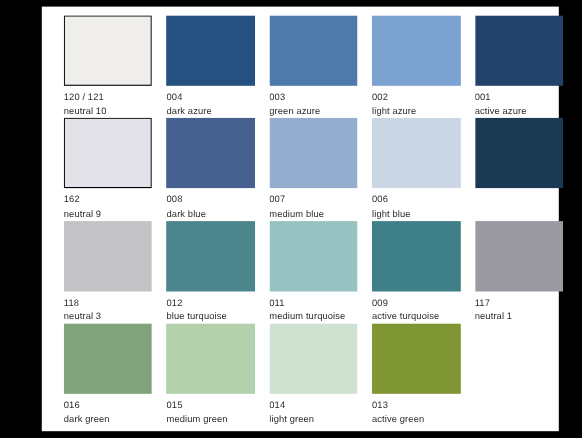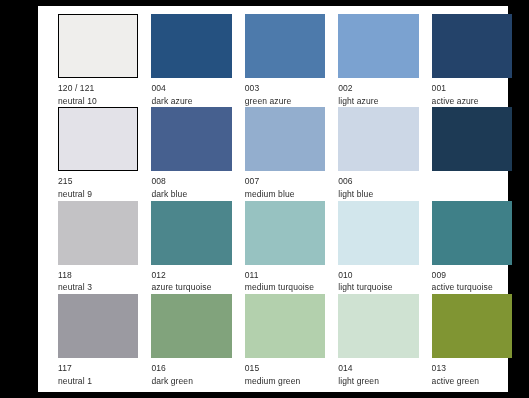--- a/index.html
+++ b/index.html
@@ -110,21 +110,21 @@
         <div class="cell">
           <div class="swatch" style="background: rgb(36, 67, 106);"></div>
           <div class="labels">
             <div class="code">001</div>
             <div class="name">active azure</div>
           </div>
         </div>
         <div class="cell">
           <div class="swatch bordered" style="background: rgb(227, 226, 232);"></div>
           <div class="labels">
-            <div class="code">215</div>
+            <div class="code">162</div>
             <div class="name">neutral 9</div>
           </div>
         </div>
         <div class="cell">
           <div class="swatch" style="background: rgb(70, 96, 143);"></div>
           <div class="labels">
             <div class="code">008</div>
             <div class="name">dark blue</div>
           </div>
         </div>
@@ -149,35 +149,28 @@
           <div class="swatch" style="background: rgb(195, 194, 197);"></div>
           <div class="labels">
             <div class="code">118</div>
             <div class="name">neutral 3</div>
           </div>
         </div>
         <div class="cell">
           <div class="swatch" style="background: rgb(76, 134, 140);"></div>
           <div class="labels">
             <div class="code">012</div>
-            <div class="name">azure turquoise</div>
+            <div class="name">blue turquoise</div>
           </div>
         </div>
         <div class="cell">
           <div class="swatch" style="background: rgb(151, 194, 193);"></div>
           <div class="labels">
             <div class="code">011</div>
             <div class="name">medium turquoise</div>
-          </div>
-        </div>
-        <div class="cell">
-          <div class="swatch" style="background: rgb(210, 230, 236);"></div>
-          <div class="labels">
-            <div class="code">010</div>
-            <div class="name">light turquoise</div>
           </div>
         </div>
         <div class="cell">
           <div class="swatch" style="background: rgb(63, 128, 136);"></div>
           <div class="labels">
             <div class="code">009</div>
             <div class="name">active turquoise</div>
           </div>
         </div>
         <div class="cell">

